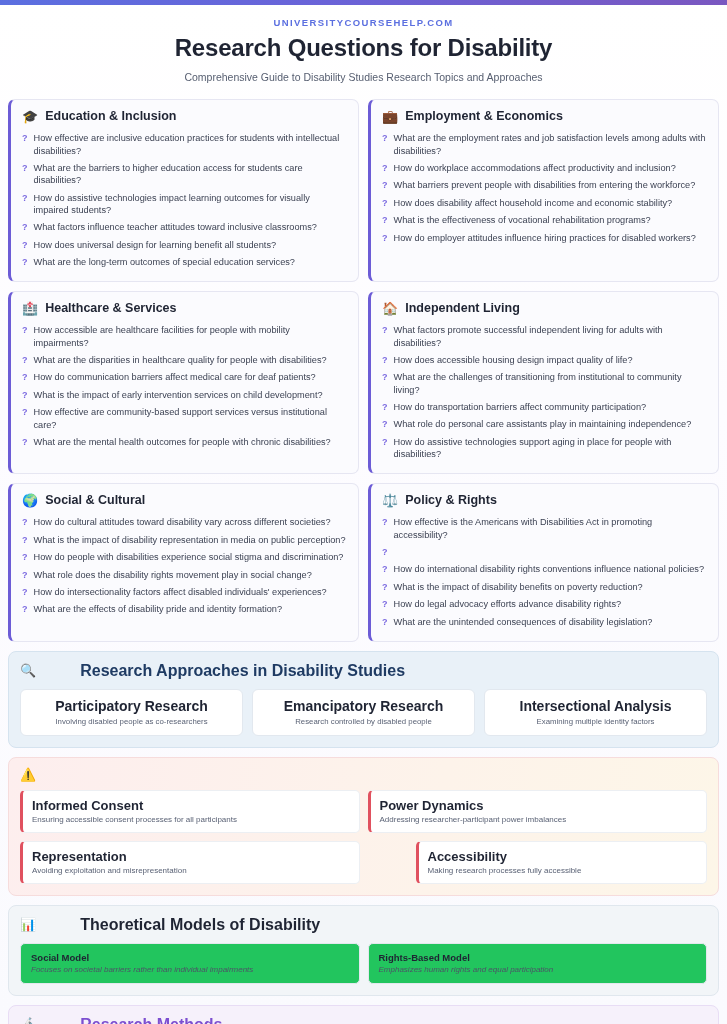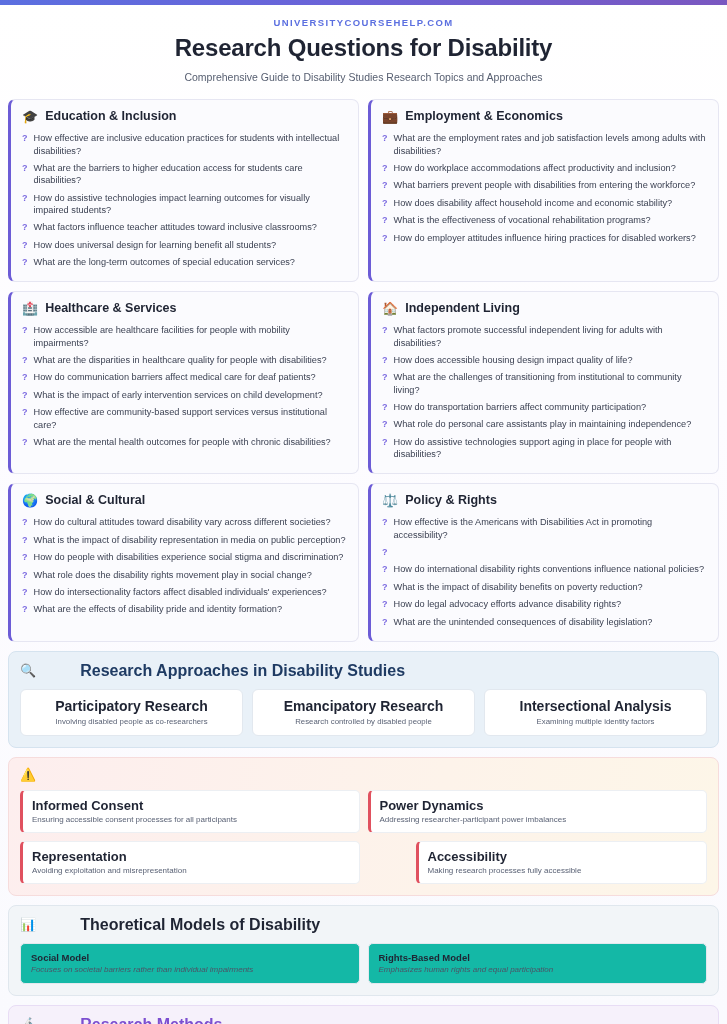--- a/index.html
+++ b/index.html
@@ -178,21 +178,21 @@
     font-size: 13px;
     font-weight: bold;
     color: #1f2433;
     margin-bottom: 2px;
   }
   .lcard-desc {
     font-size: 8px;
     color: #5a6275;
   }
   .mcard {
-    background: #14b8a6;
+    background: #22c55e;
     border: 1px solid #e3e8ee;
     border-radius: 5px;
     padding: 8px 10px 9px;
   }
   .mcard-title {
     font-size: 9.5px;
     font-weight: bold;
     color: #1f2433;
     margin-bottom: 2px;
   }

